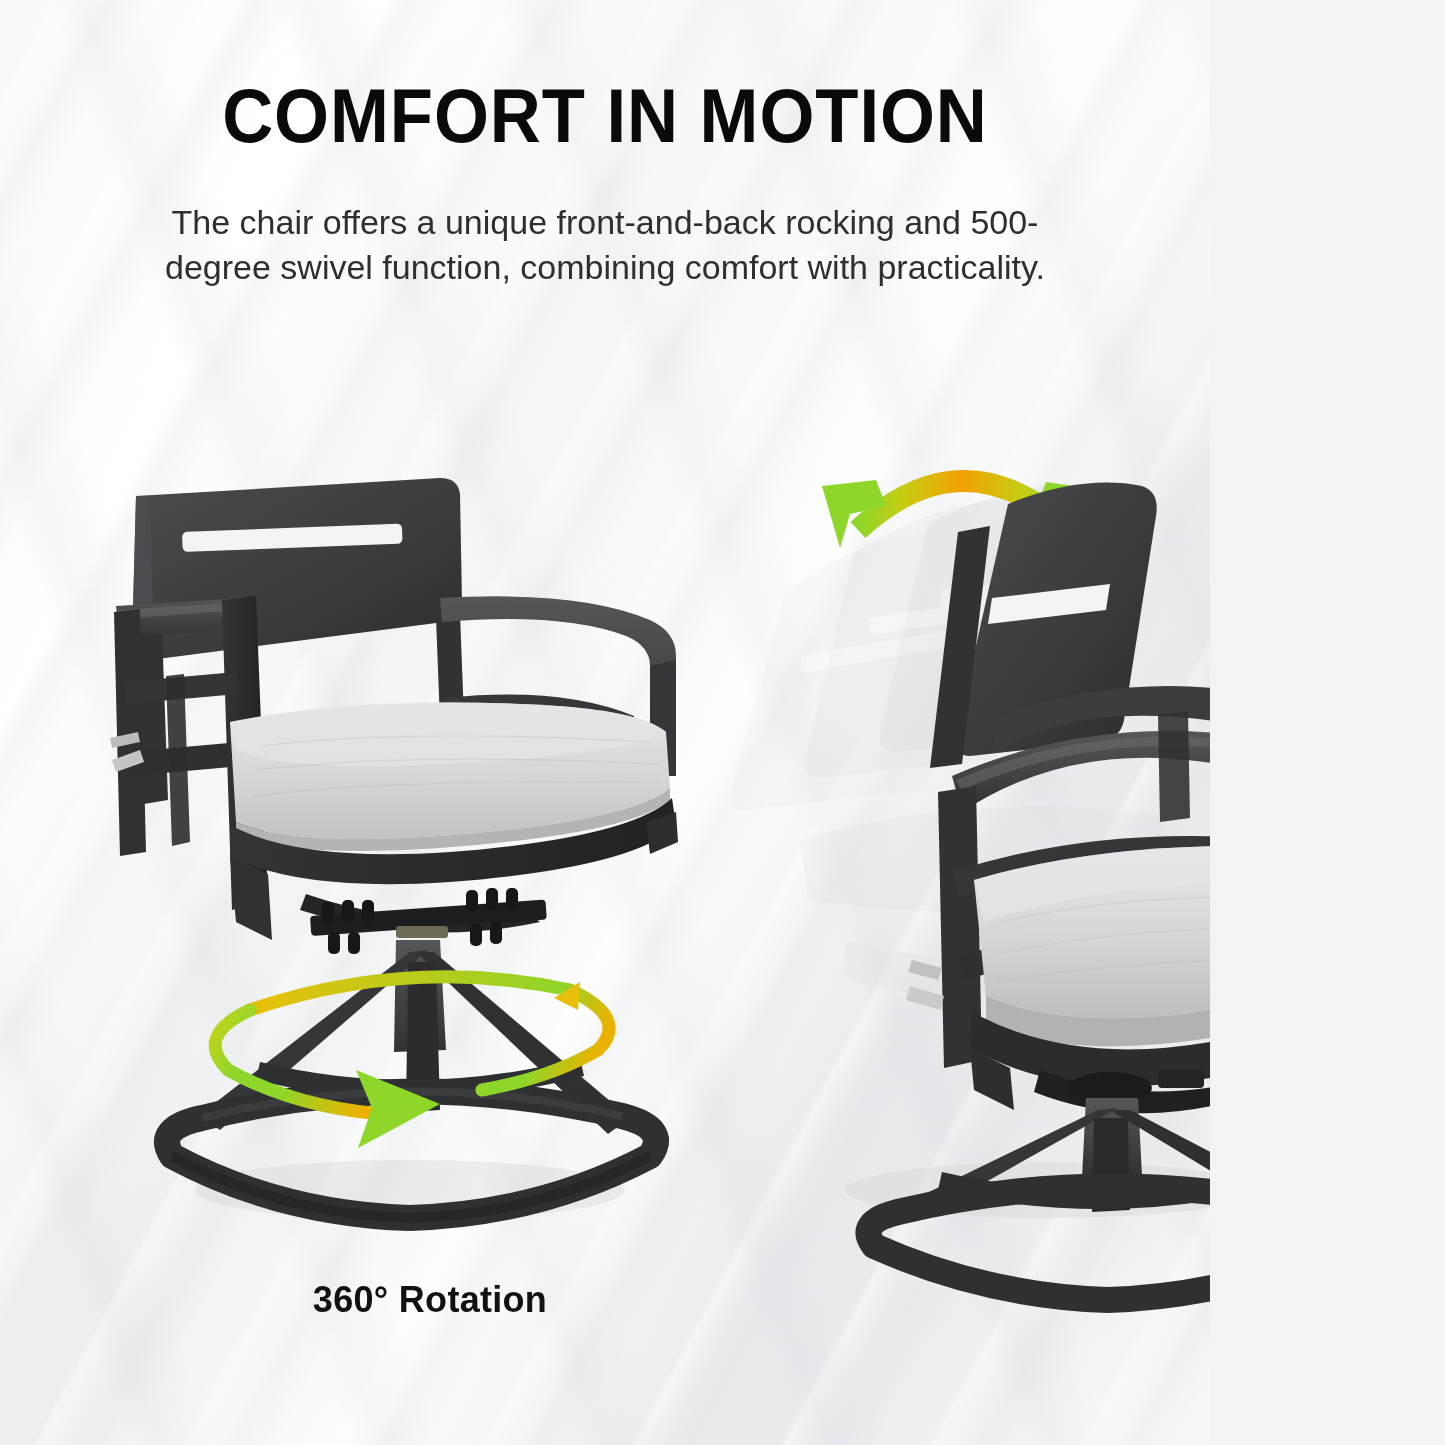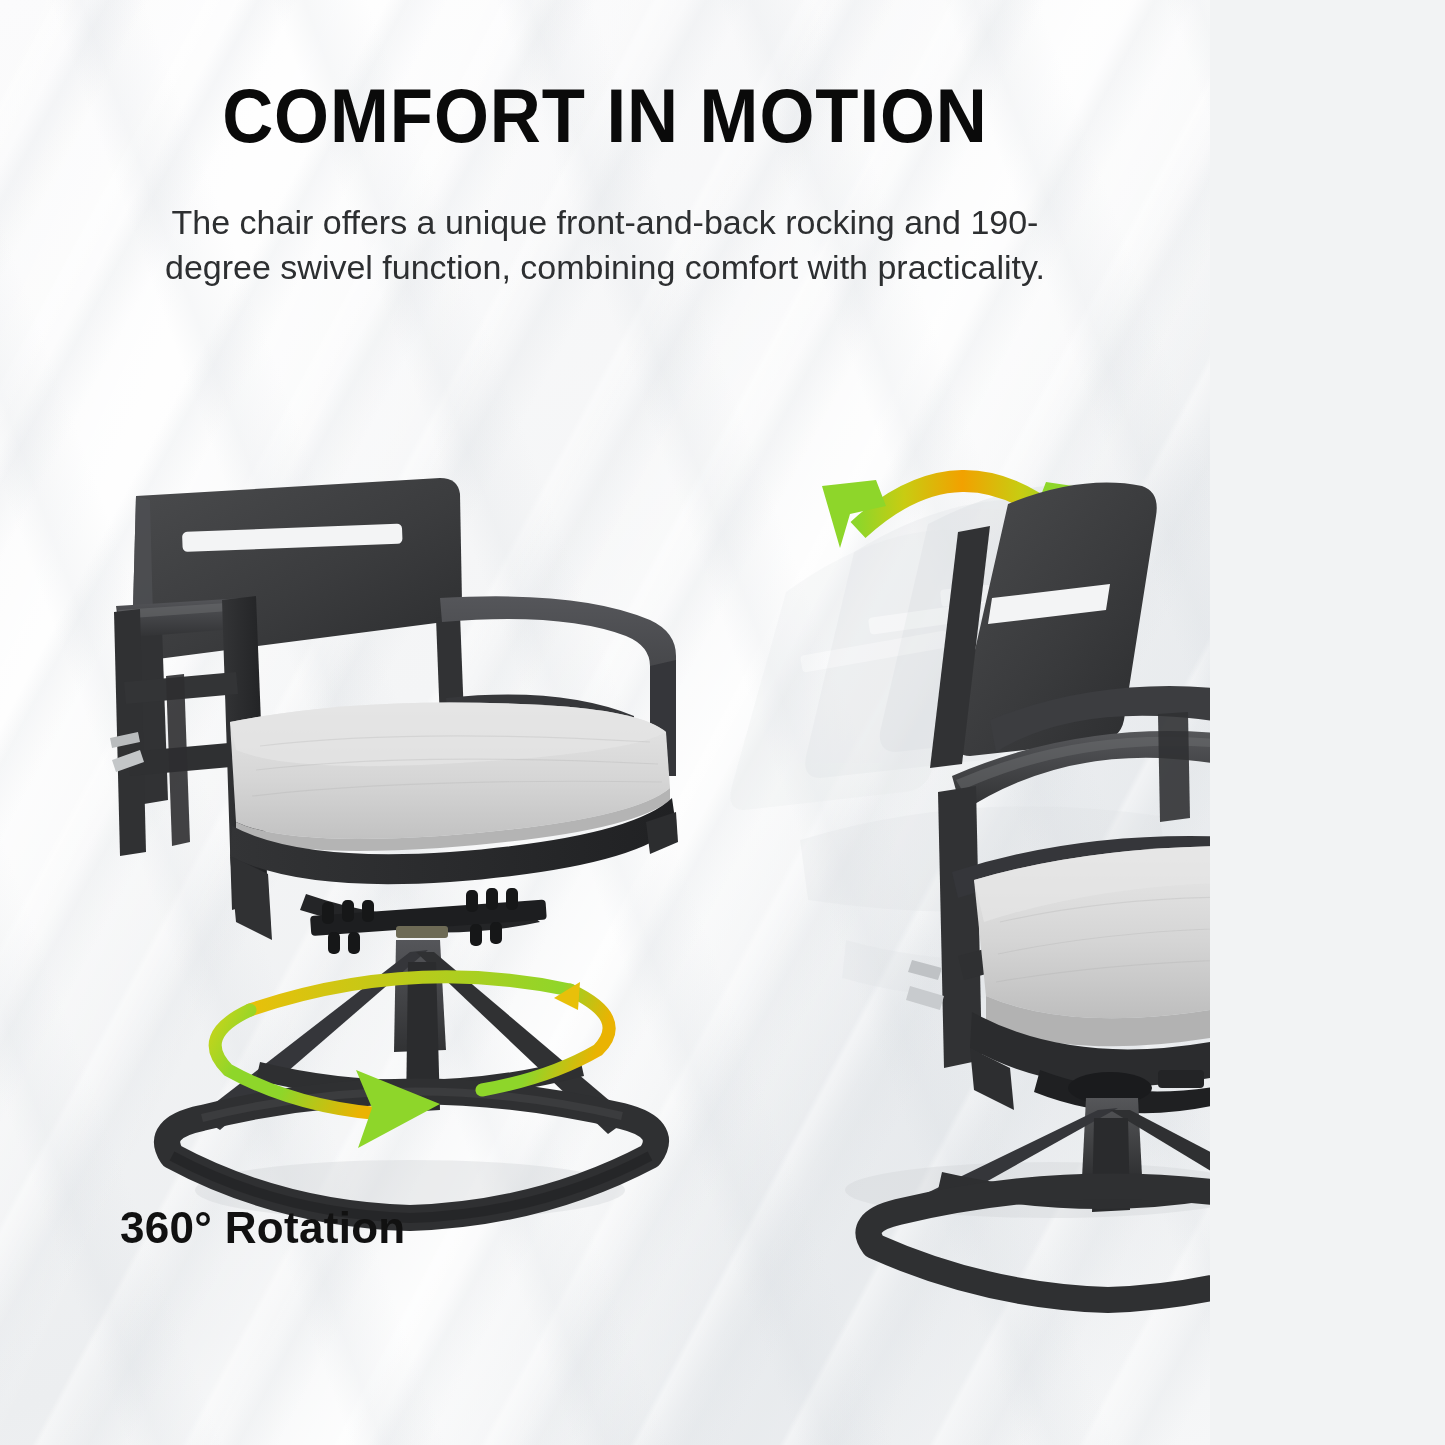--- a/index.html
+++ b/index.html
@@ -46,42 +46,42 @@
     font-family:"Liberation Sans Narrow","Liberation Sans", sans-serif;
     transform:scaleX(.93);
   }
   .subtitle{
     position:absolute;left:50%;transform:translateX(-50%);top:200px;
     width:880px;text-align:center;
     font-size:34px;line-height:1.33;color:#2d2f31;font-weight:400;
     font-family:"Liberation Sans Narrow","Liberation Sans", sans-serif;
   }
   .caption{
-    position:absolute;top:1203px;
-    font-size:44px;font-weight:700;color:#111;letter-spacing:.3px;
-    text-align:left;
+    position:absolute;top:1279px;
+    font-size:36px;font-weight:700;color:#111;letter-spacing:.3px;
+    text-align:center;
   }
   .caption.left{left:120px;width:620px;}
   .caption.right{left:760px;width:620px;}
 
   
   .chair-wrap{position:absolute;}
   .chair-svg{display:block;overflow:visible;}
 </style>
 </head>
 <body>
 
 <div id="stage">
 
   <div class="streaks"></div>
   <div class="streaks2"></div>
 
   <div class="title">COMFORT IN MOTION</div>
 
-  <div class="subtitle">The chair offers a unique front-and-back rocking and 190-degree swivel function, combining comfort with practicality.</div>
+  <div class="subtitle">The chair offers a unique front-and-back rocking and 500-degree swivel function, combining comfort with practicality.</div>
 
   <div class="chair-wrap" style="left:110px;top:470px;width:610px;height:760px;">
     <svg class="chair-svg" width="610" height="760" viewBox="0 0 610 760">
       <defs>
         <linearGradient id="mtlA" x1="0" y1="0" x2="1" y2="1">
           <stop offset="0" stop-color="#4a4b4d"></stop>
             <stop offset="55%" stop-color="#3b3c3e"></stop>
             <stop offset="1" stop-color="#2c2d2f"></stop>
         </linearGradient>
         <linearGradient id="mtlB" x1="0" y1="0" x2="0" y2="1">

